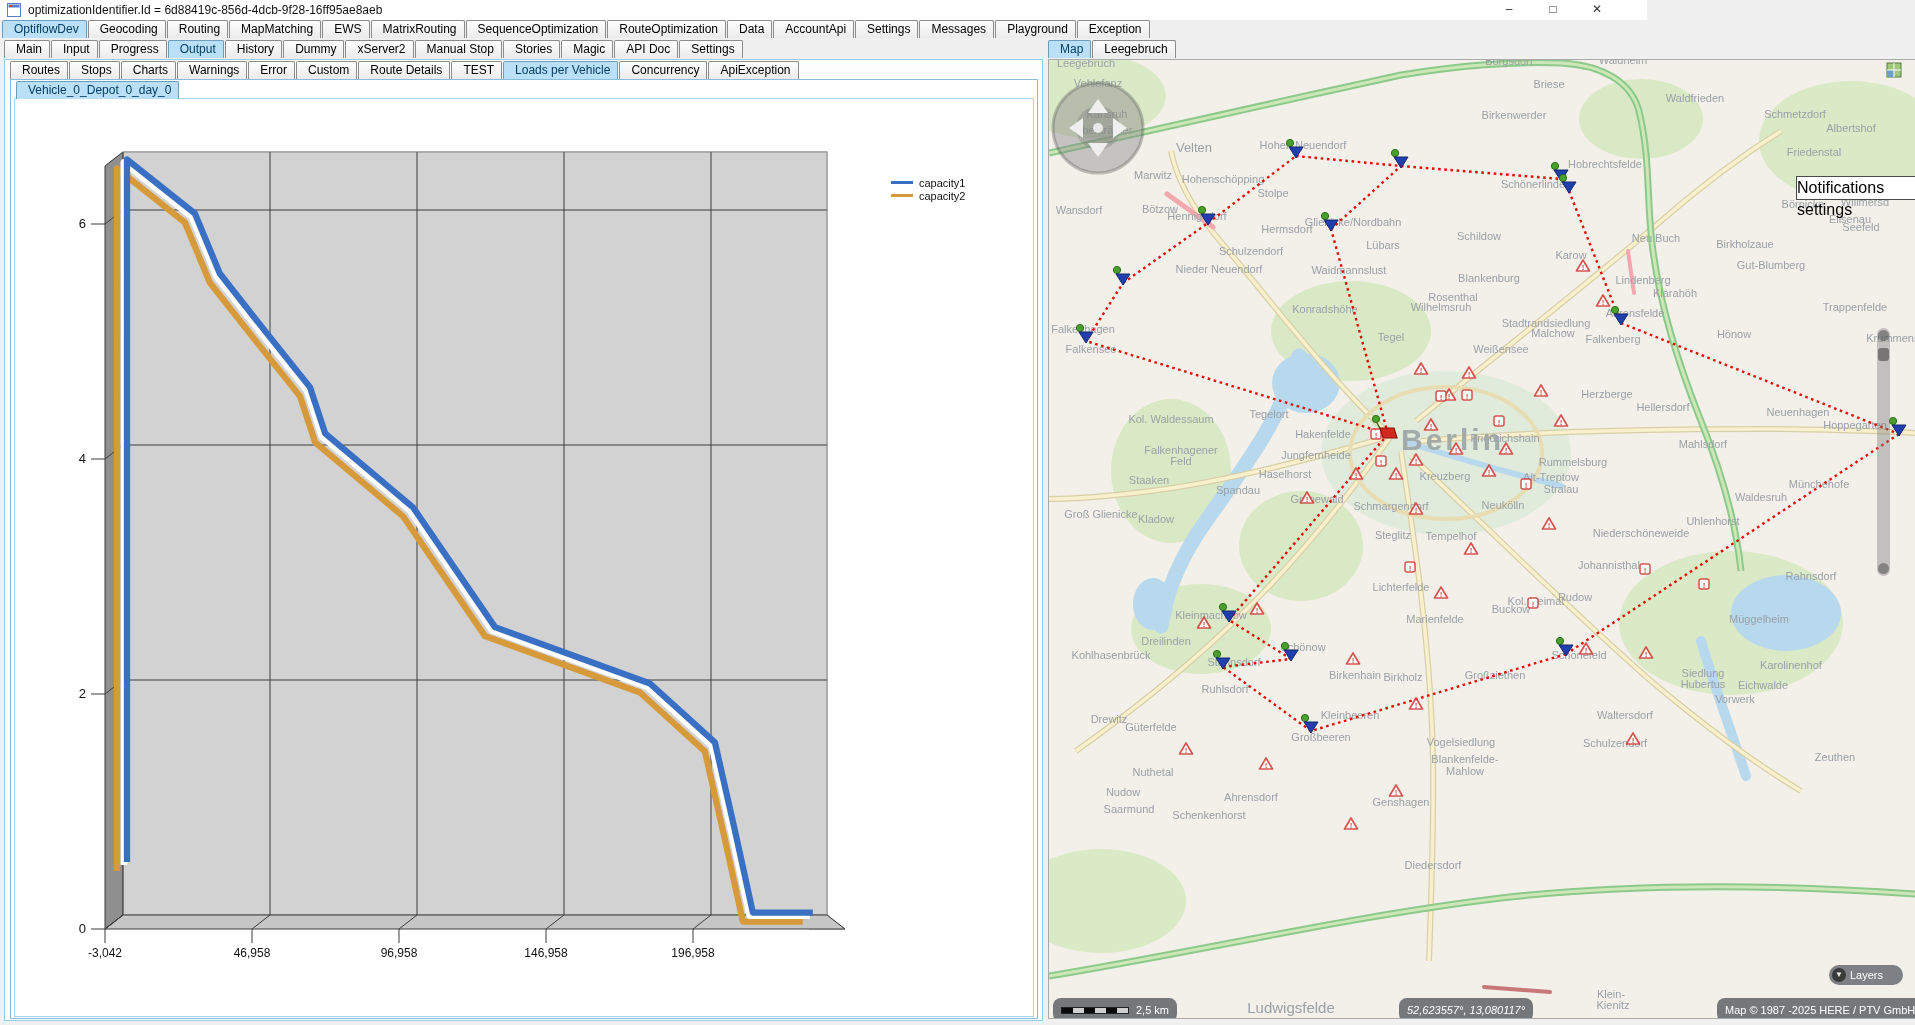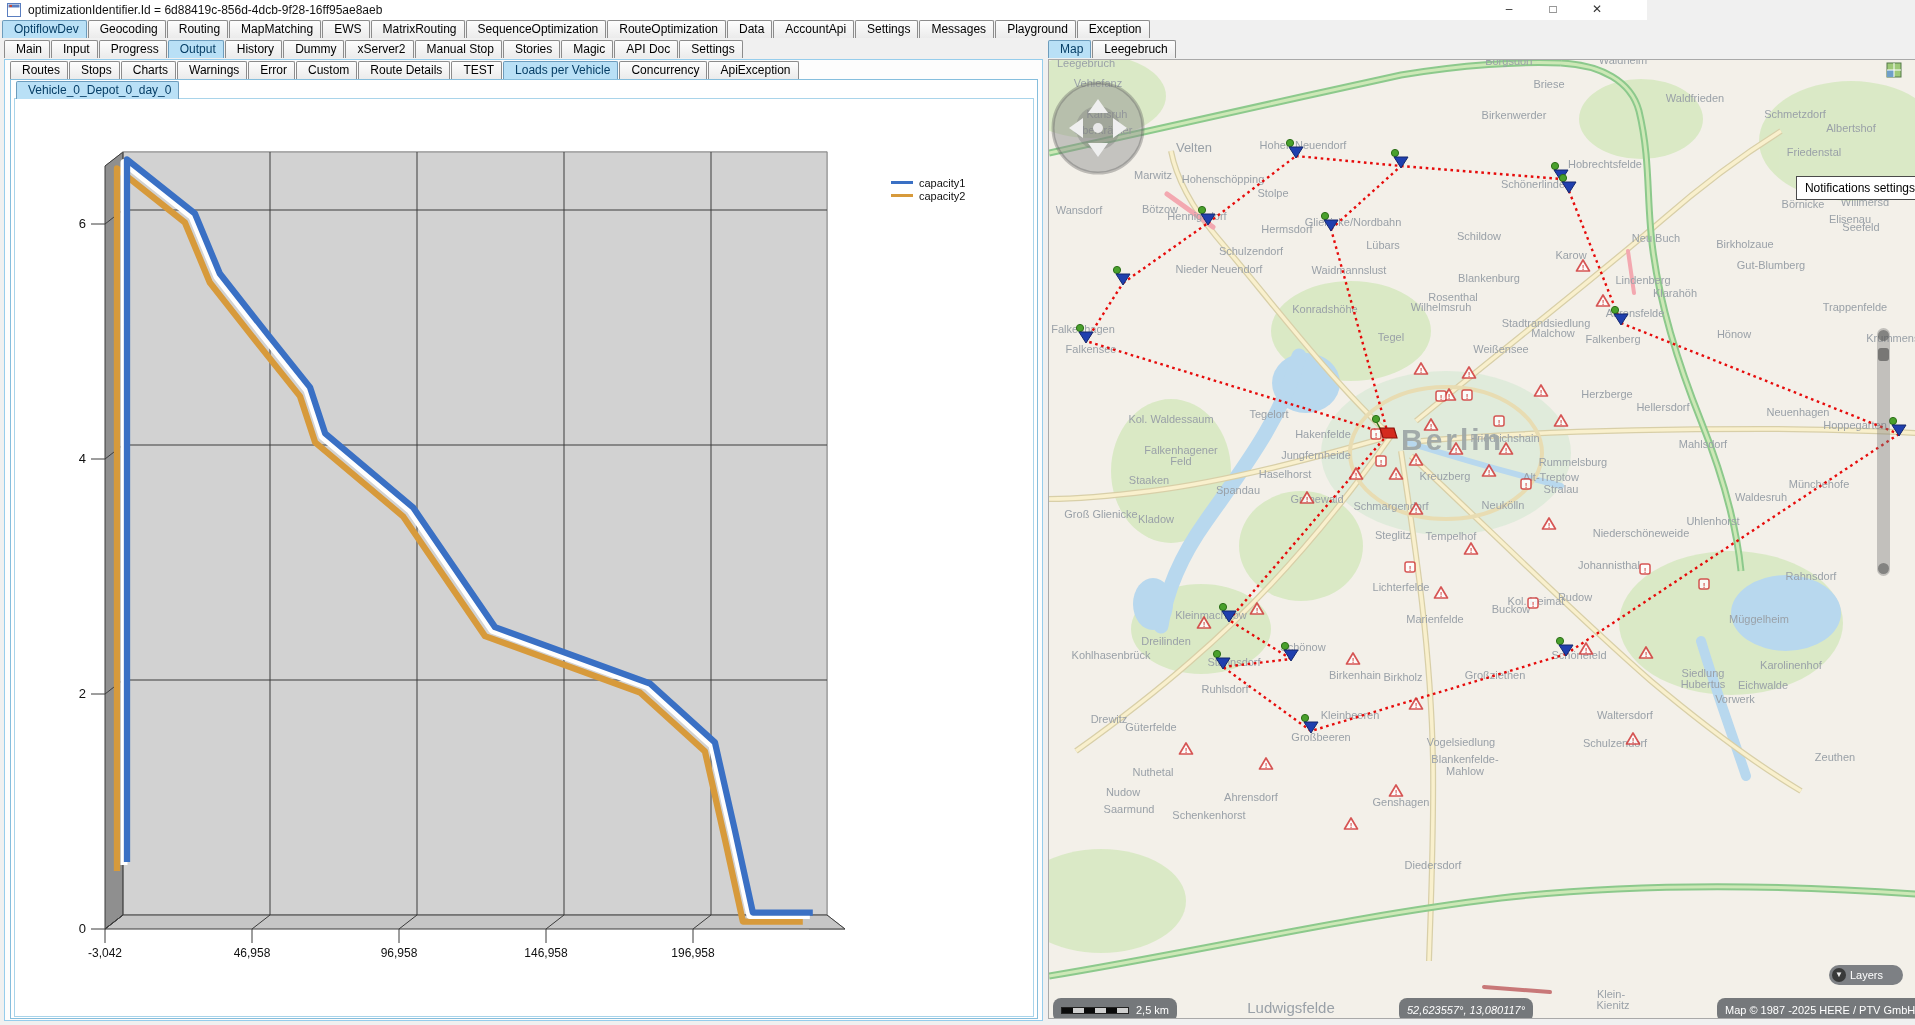--- a/index.html
+++ b/index.html
@@ -36,21 +36,21 @@
             height:16px;line-height:16px;padding:4px 8px;white-space:nowrap;}
   #scale-pill{left:4px;top:938px;display:flex;align-items:center;}
   #scale-bar{width:66px;height:5px;margin-right:7px;background:repeating-linear-gradient(90deg,#0a0a0a 0 11px,#cfcfcf 11px 22px);border:1px solid #222;}
   #coord-pill{left:350px;top:938px;font-style:italic;}
   #copy-pill{left:668px;top:938px;}
   #layers-btn{position:absolute;left:780px;top:905px;width:74px;height:20px;background:rgba(95,100,106,0.8);
               border-radius:10px;color:#fff;font-size:11px;line-height:20px;}
   #layers-circ{display:inline-block;width:14px;height:14px;margin:3px 4px 0 3px;background:rgba(50,50,50,0.9);
                border-radius:50%;color:#eee;font-size:8px;line-height:14px;text-align:center;vertical-align:top;}
   #map-tooltip{position:absolute;left:747px;top:116px;width:118px;height:22px;background:#fff;border:1px solid #4a4a4a;
-               font-size:12px;line-height:22px;text-align:right;color:#000;}
+               font-size:16px;line-height:22px;text-align:left;color:#000;}
   #map-slider{position:absolute;left:828px;top:268px;width:13px;height:248px;background:rgba(120,120,120,0.40);border-radius:7px;}
   .slider-dot{position:absolute;left:1px;width:11px;height:11px;border-radius:50%;background:rgba(80,80,80,0.55);}
   #slider-handle{position:absolute;left:1px;top:20px;width:11px;height:13px;border-radius:3px;background:rgba(70,70,70,0.6);}
 </style>
 </head>
 <body>
 
 <div id="screen">
 
   <div id="titlebar">

